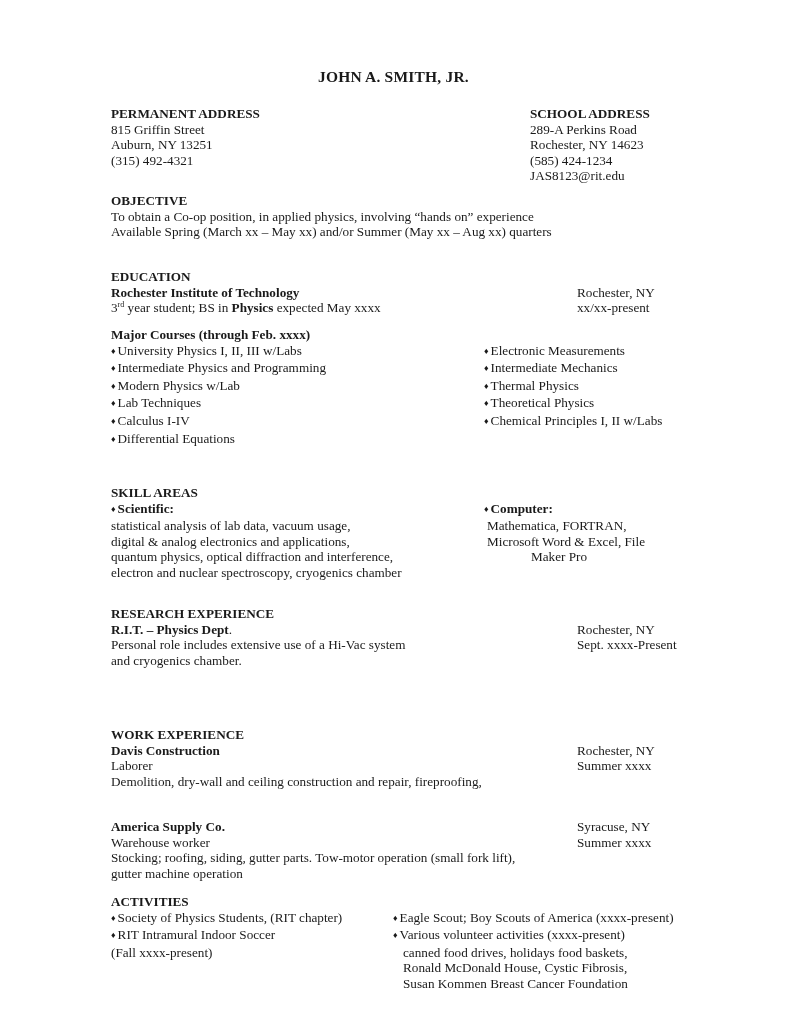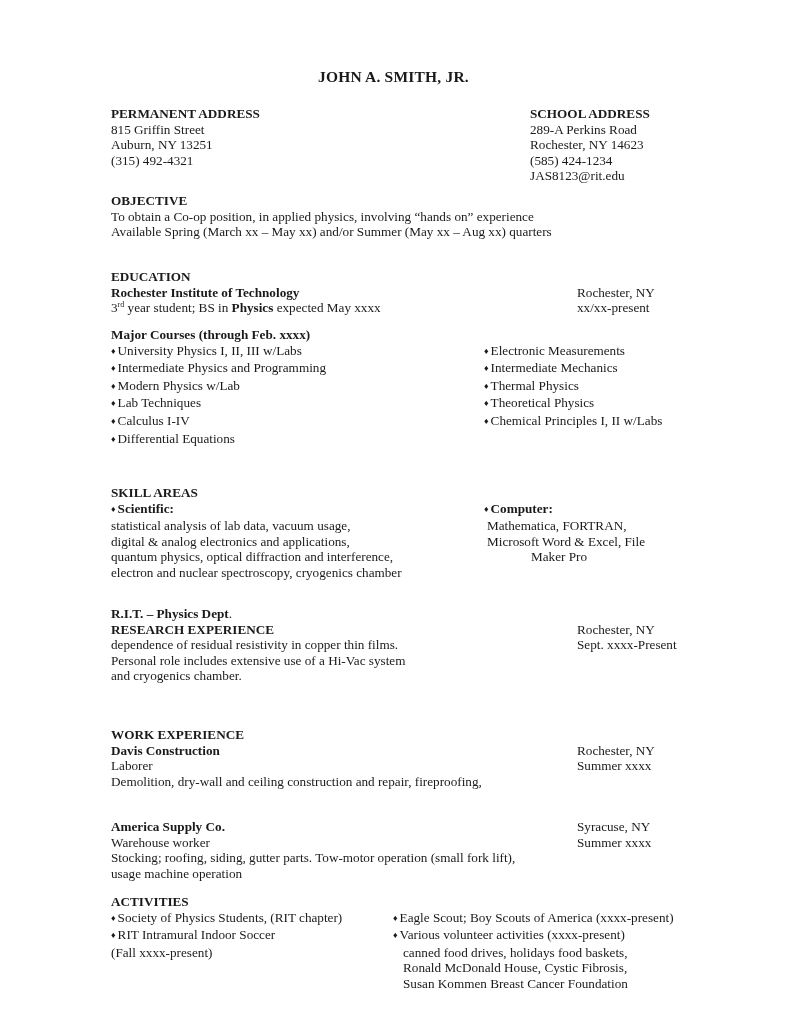--- a/index.html
+++ b/index.html
@@ -78,23 +78,22 @@
   <span class="line">electron and nuclear spectroscopy, cryogenics chamber</span>
 </div>
 <div class="abs" style="left:484px; top:500.6px;">
   <span class="line b bullet">Computer:</span>
   <span class="line" style="margin-left:3px;">Mathematica, FORTRAN,</span>
   <span class="line" style="margin-left:3px;">Microsoft Word &amp; Excel, File</span>
   <span class="line" style="margin-left:47px;">Maker Pro</span>
 </div>
 
 <div class="abs" style="left:111px; top:606px;">
+  <span class="line b">RESEARCH EXPERIENCE</span>
   <span class="line"><b>R.I.T. – Physics Dept</b><span>.</span></span>
-  <span class="line b">RESEARCH EXPERIENCE</span>
-  <span class="line">dependence of residual resistivity in copper thin films.</span>
   <span class="line">Personal role includes extensive use of a Hi-Vac system</span>
   <span class="line">and cryogenics chamber.</span>
 </div>
 <div class="abs" style="left:577px; top:621.6px;">
   <span class="line">Rochester, NY</span>
   <span class="line">Sept. xxxx-Present</span>
 </div>
 
 <div class="abs" style="left:111px; top:727px;">
   <span class="line b">WORK EXPERIENCE</span>
@@ -104,21 +103,21 @@
 </div>
 <div class="abs" style="left:577px; top:742.6px;">
   <span class="line">Rochester, NY</span>
   <span class="line">Summer xxxx</span>
 </div>
 
 <div class="abs" style="left:111px; top:819px;">
   <span class="line b">America Supply Co.</span>
   <span class="line i">Warehouse worker</span>
   <span class="line">Stocking; roofing, siding, gutter parts.  Tow-motor operation (small fork lift),</span>
-  <span class="line">usage machine operation</span>
+  <span class="line">gutter machine operation</span>
 </div>
 <div class="abs" style="left:577px; top:819px;">
   <span class="line">Syracuse, NY</span>
   <span class="line">Summer xxxx</span>
 </div>
 
 <div class="abs" style="left:111px; top:894px;">
   <span class="line b">ACTIVITIES</span>
   <span class="line bullet">Society of Physics Students, (RIT chapter)</span>
   <span class="line bullet">RIT Intramural Indoor Soccer</span>

